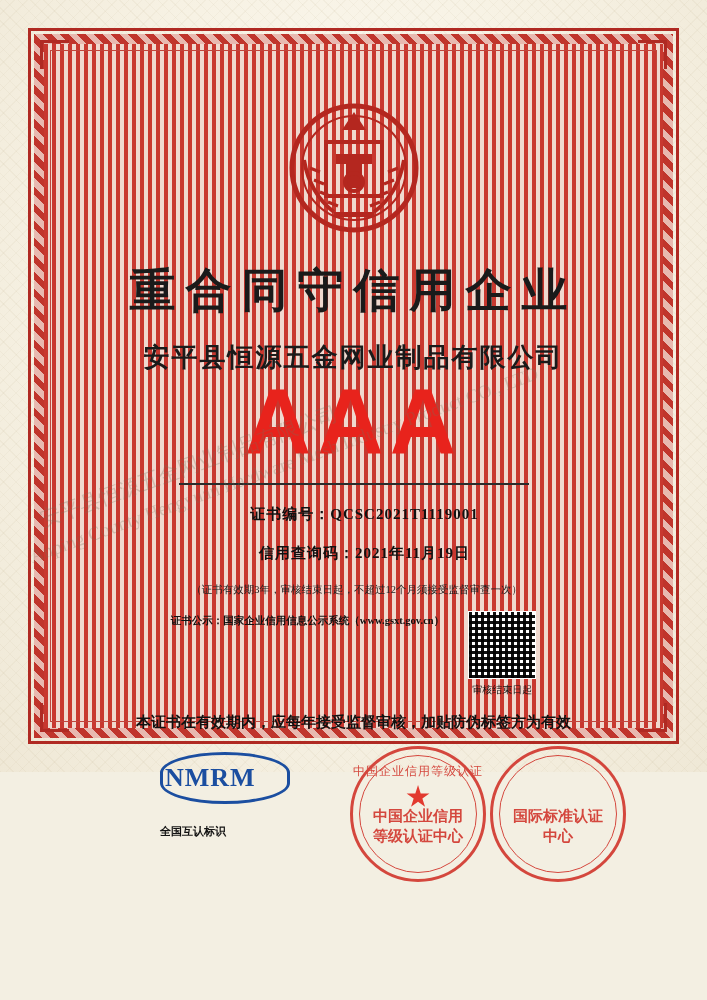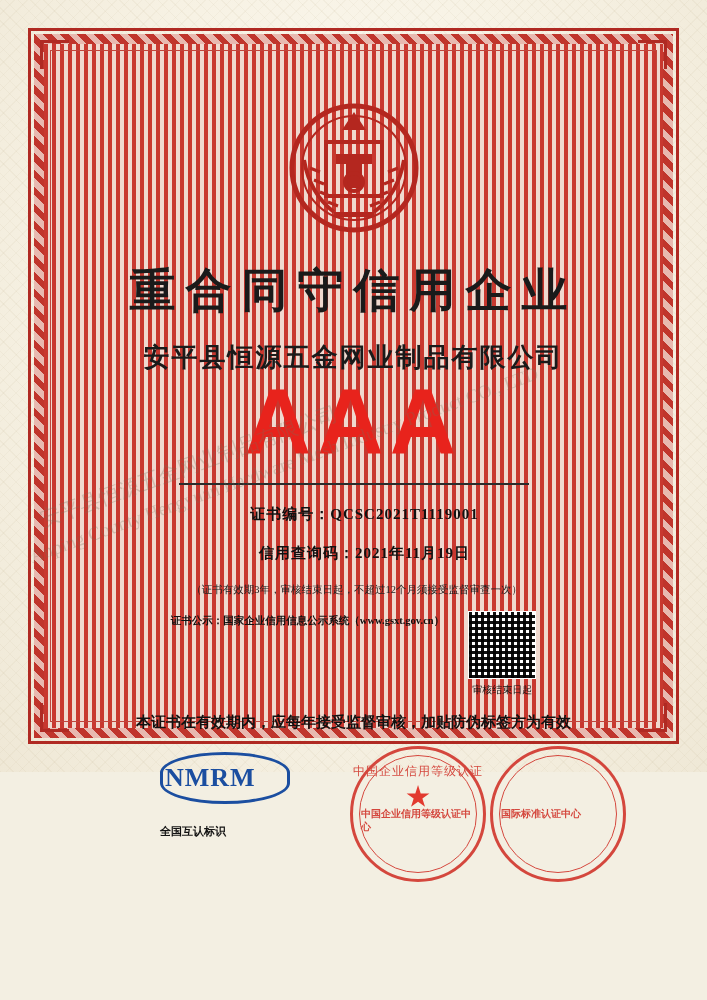--- a/index.html
+++ b/index.html
@@ -150,22 +150,22 @@
   .seal.red{left:290px;top:8px;}
   .seal.blue{left:430px;top:8px;border-color:#cf2a21;}
   .seal .inner{
     position:absolute;inset:6px;border:1px solid #cf2a21;border-radius:50%;
   }
   .seal .star{
     position:absolute;left:50%;top:30px;transform:translateX(-50%);
     font-size:26px;color:#e01b10;
   }
   .seal .txt{
-    position:absolute;left:0;right:0;top:58px;text-align:left;
-    font-size:10px;font-weight:bold;line-height:1.3;padding:0 8px;
+    position:absolute;left:0;right:0;top:58px;text-align:center;
+    font-size:15px;font-weight:bold;line-height:1.3;padding:0 16px;
     font-family:"Liberation Serif", serif;
   }
   .seal .arc{
     position:absolute;left:0;right:0;top:14px;text-align:center;font-size:12px;
     letter-spacing:1px;
   }
   .watermark{
     position:absolute;left:20px;top:390px;width:680px;
     transform:rotate(-20deg);
     font-size:21px;color:rgba(120,110,90,.28);

